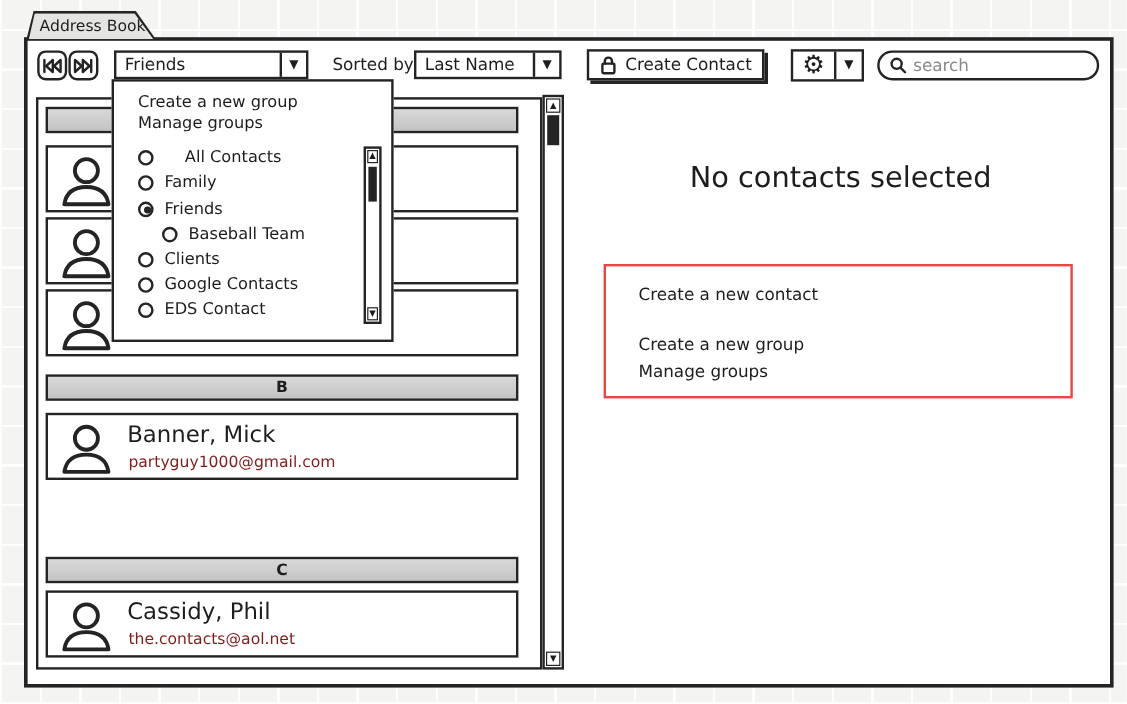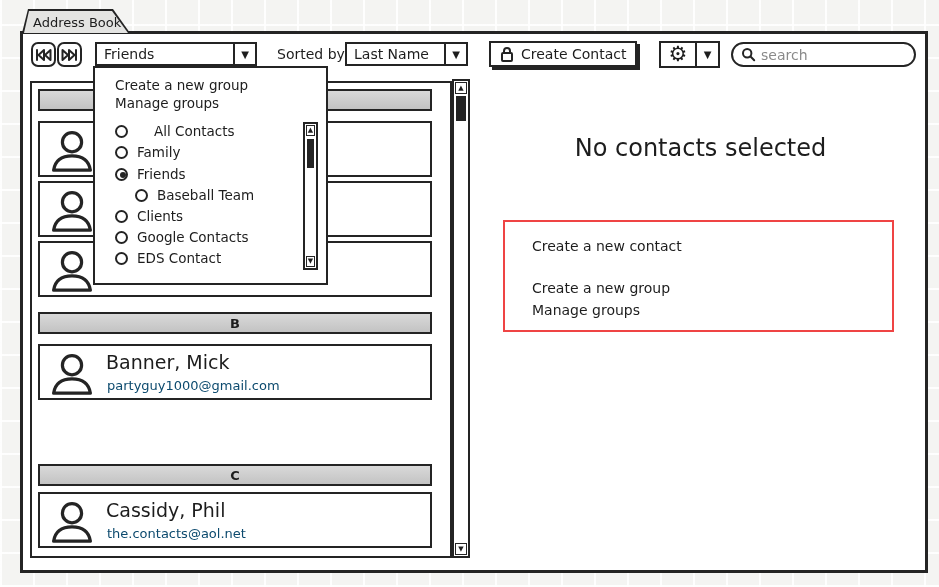--- a/index.html
+++ b/index.html
@@ -53,21 +53,21 @@
   .sb .cap { position:absolute; left:1px; right:1px; border:1px solid #242424; display:flex; align-items:center; justify-content:center; font-size:7px; line-height:1; background:#fff; }
   .sb .thumb { position:absolute; background:#242424; }
 
   
   .list { left:30px; top:81px; width:422px; height:477px; background:#fff; border:2px solid #242424; z-index:2; }
   .secbar { position:absolute; left:8px; width:394px; height:22px; background:linear-gradient(#d9d9d9,#c3c3c3);
     border:2px solid #242424; display:flex; align-items:center; justify-content:center; font-size:13px; font-weight:bold; }
   .card { position:absolute; left:8px; width:394px; height:56px; background:#fff; border:2px solid #242424; }
   .card .avatar { position:absolute; left:8px; top:4px; width:48px; height:48px; }
   .card .nm { position:absolute; left:66px; top:5px; font-size:19px; white-space:nowrap; }
-  .card .em { position:absolute; left:67px; top:32px; font-size:13px; color:#0c4a6e; white-space:nowrap; }
+  .card .em { position:absolute; left:67px; top:32px; font-size:13px; color:#7f1d1d; white-space:nowrap; }
 
   
   .empty-title { left:478px; top:134px; width:445px; text-align:center; font-size:24px; z-index:2; }
   .detail-menu { left:503px; top:220px; width:391px; height:112px; border:2px solid #ef4444; background:#fff; z-index:2; }
   .detail-menu .item { position:absolute; left:27px; font-size:14px; white-space:nowrap; }
 
   svg .stroke { stroke:#242424; stroke-width:2; fill:none; stroke-linejoin:round; stroke-linecap:round; }
 </style>
 </head>
 <body>

